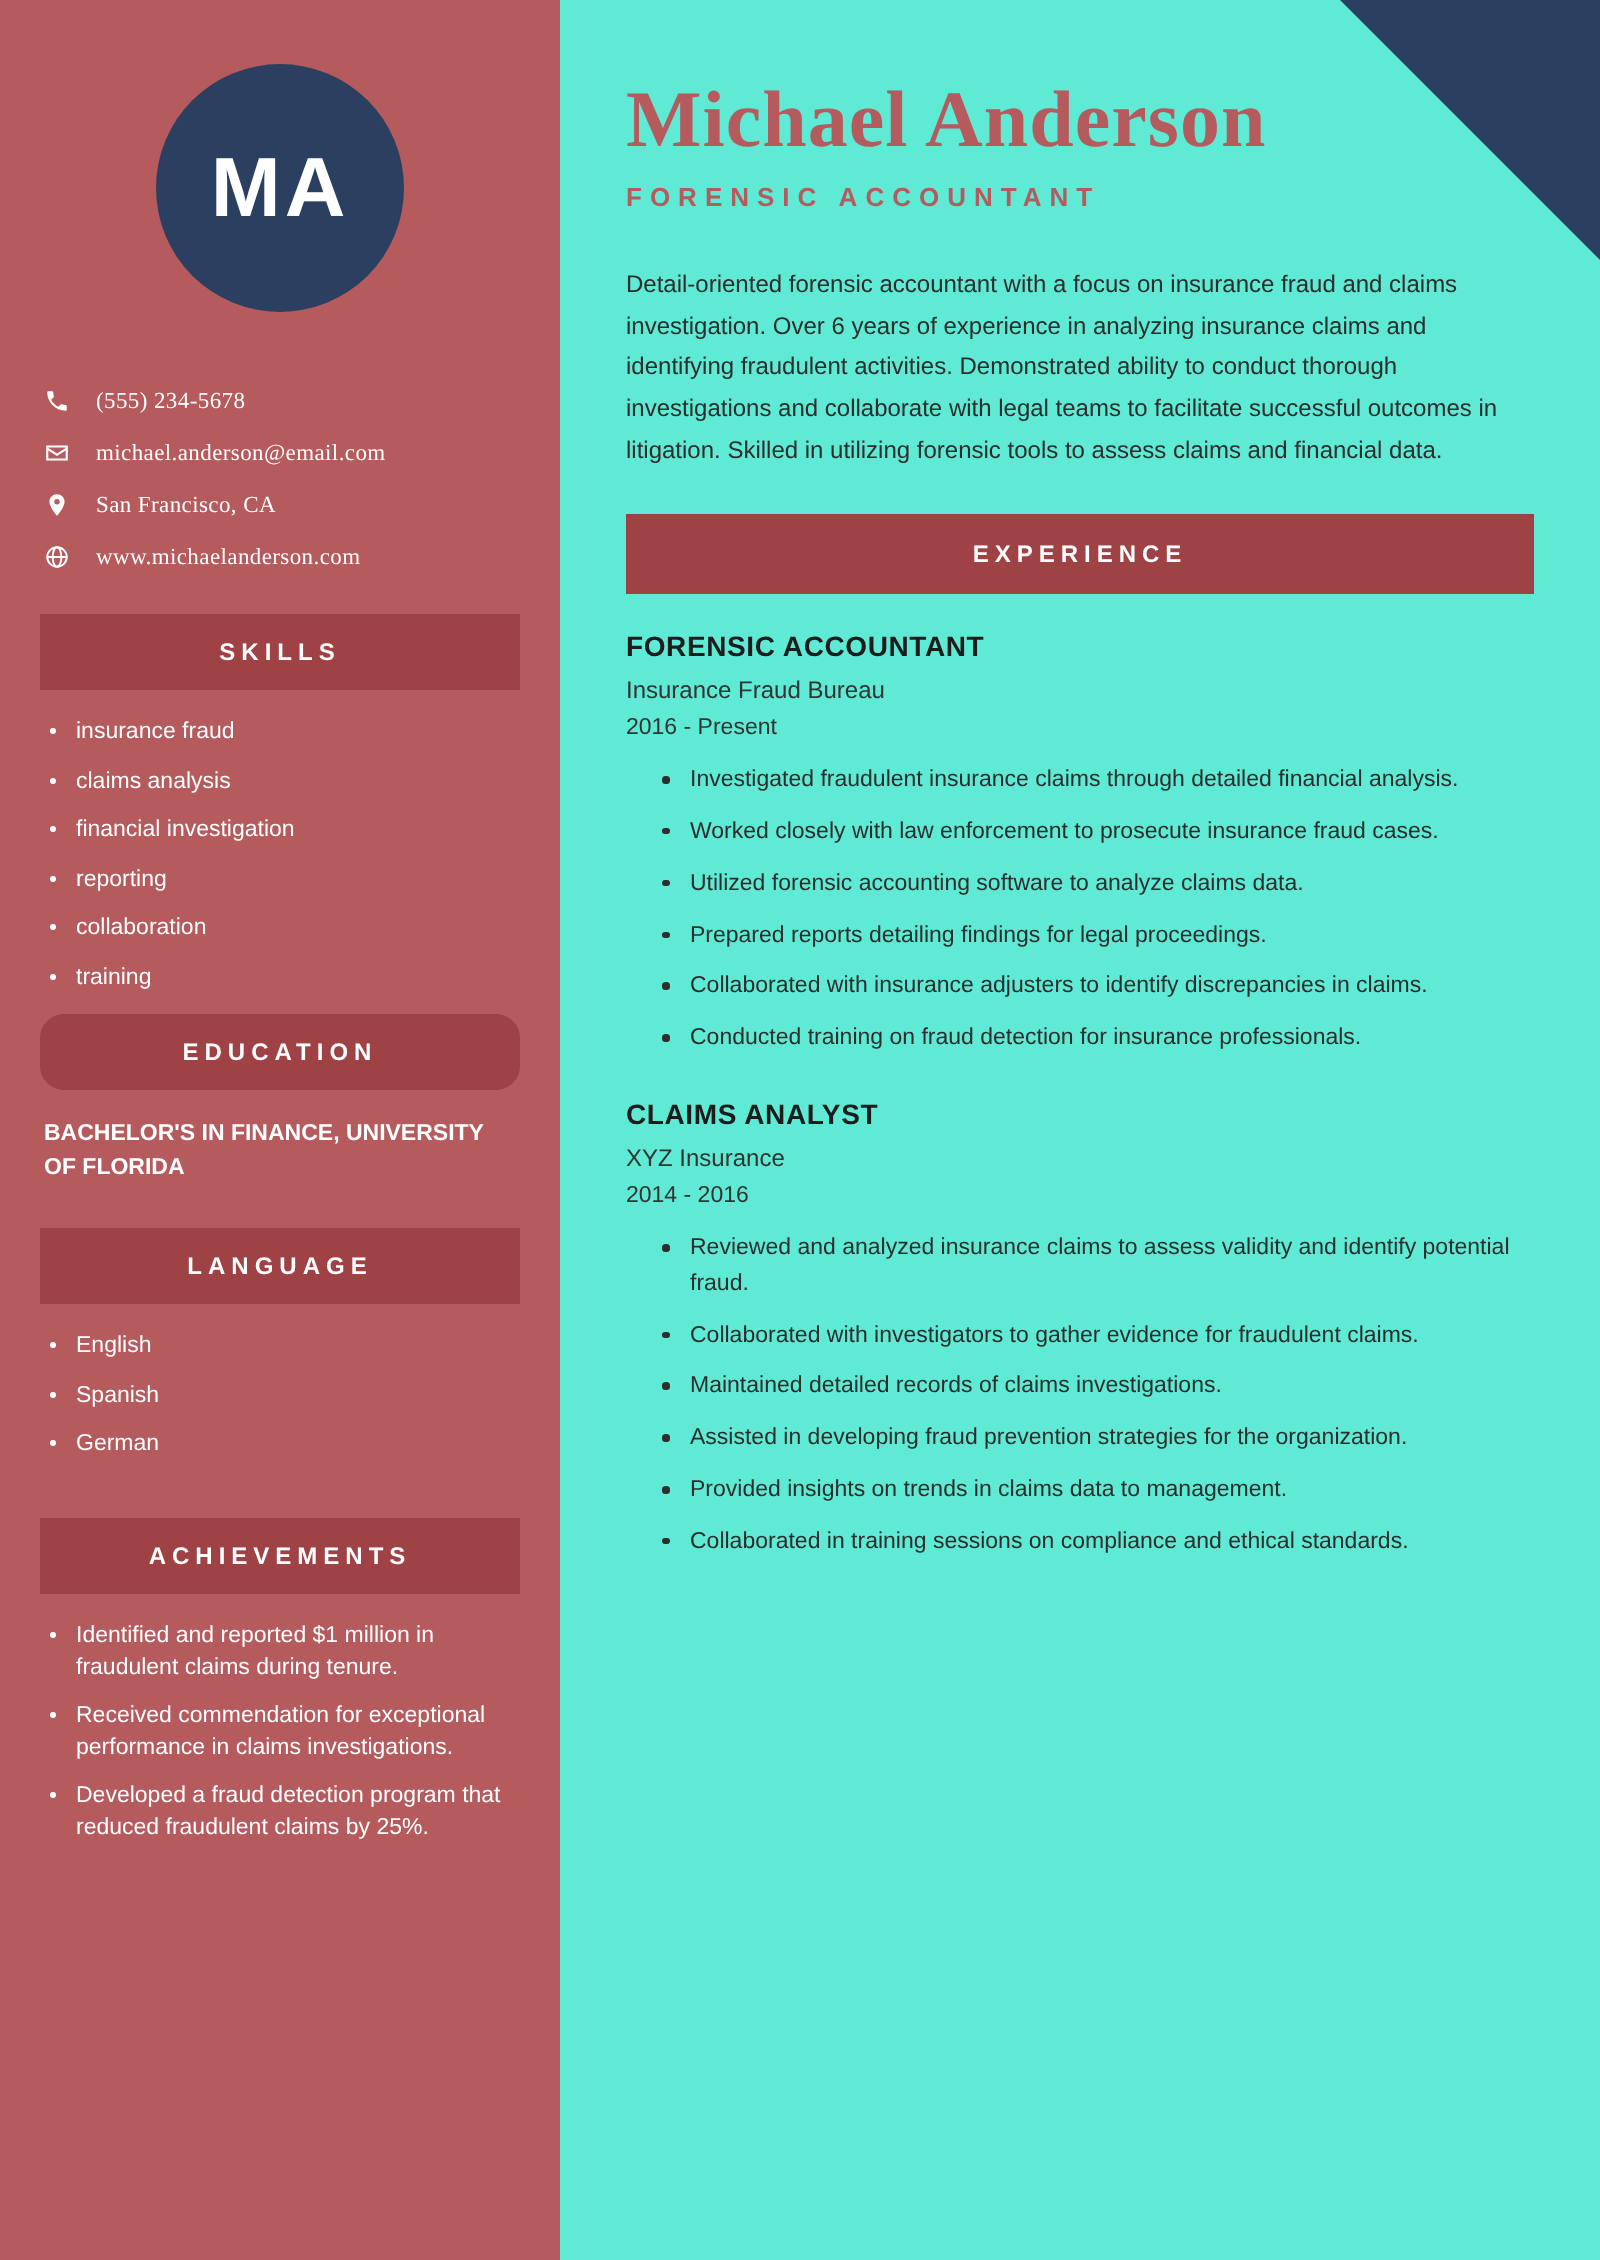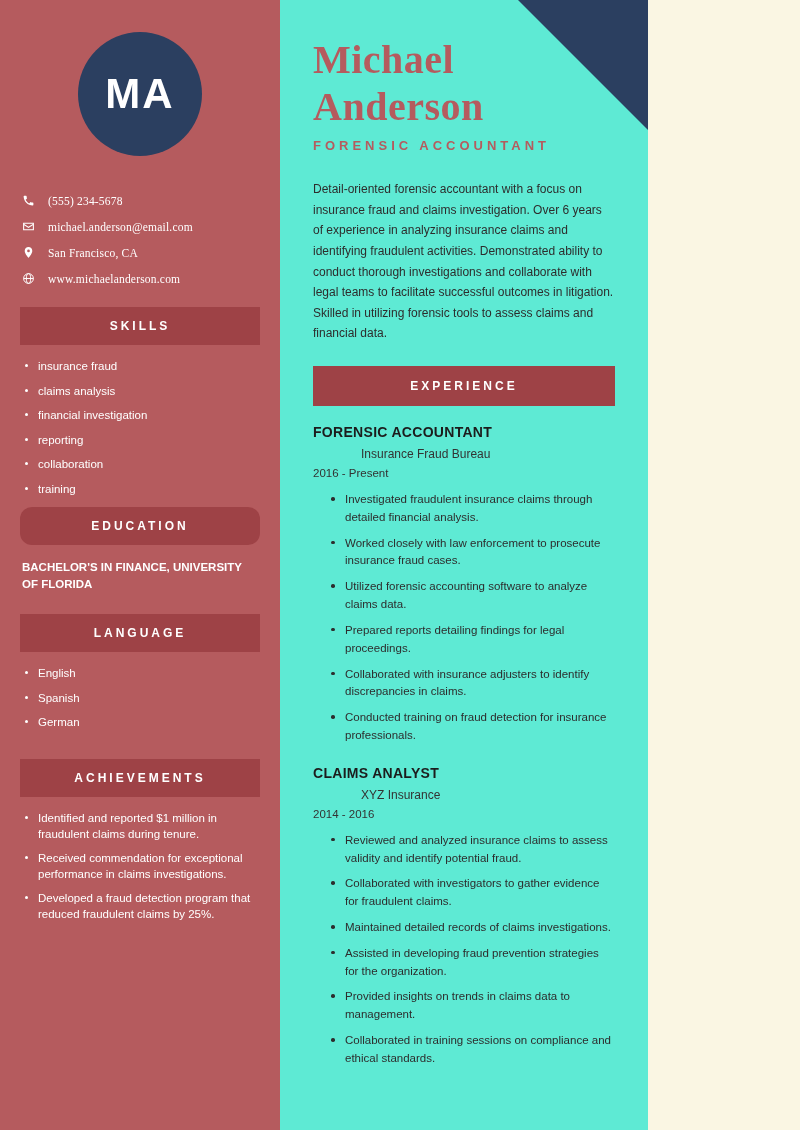--- a/index.html
+++ b/index.html
@@ -8,21 +8,21 @@
   }
   body {
     width: 800px;
     height: 1130px;
     font-family: "Liberation Sans", sans-serif;
     background: #faf6e3;
     overflow: hidden;
   }
   .resume {
     position: relative;
-    width: 648px;
+    width: 800px;
     height: 1130px;
     display: flex;
     background: #faf6e3;
     overflow: hidden;
   }
 
   
   .sidebar {
     width: 280px;
     background: #b55b5e;
@@ -184,21 +184,20 @@
   .job-role {
     font-size: 14px;
     font-weight: bold;
     color: #1c1c1c;
     letter-spacing: 0.3px;
   }
   .job-company {
     margin-top: 7px;
     font-size: 12px;
     color: #333333;
-    margin-left: 48px;
   }
   .job-dates {
     margin-top: 6px;
     font-size: 11.5px;
     color: #333333;
   }
   .job-bullets {
     list-style: none;
     margin: 12px 0 0 0;
     padding: 0 0 0 18px;

